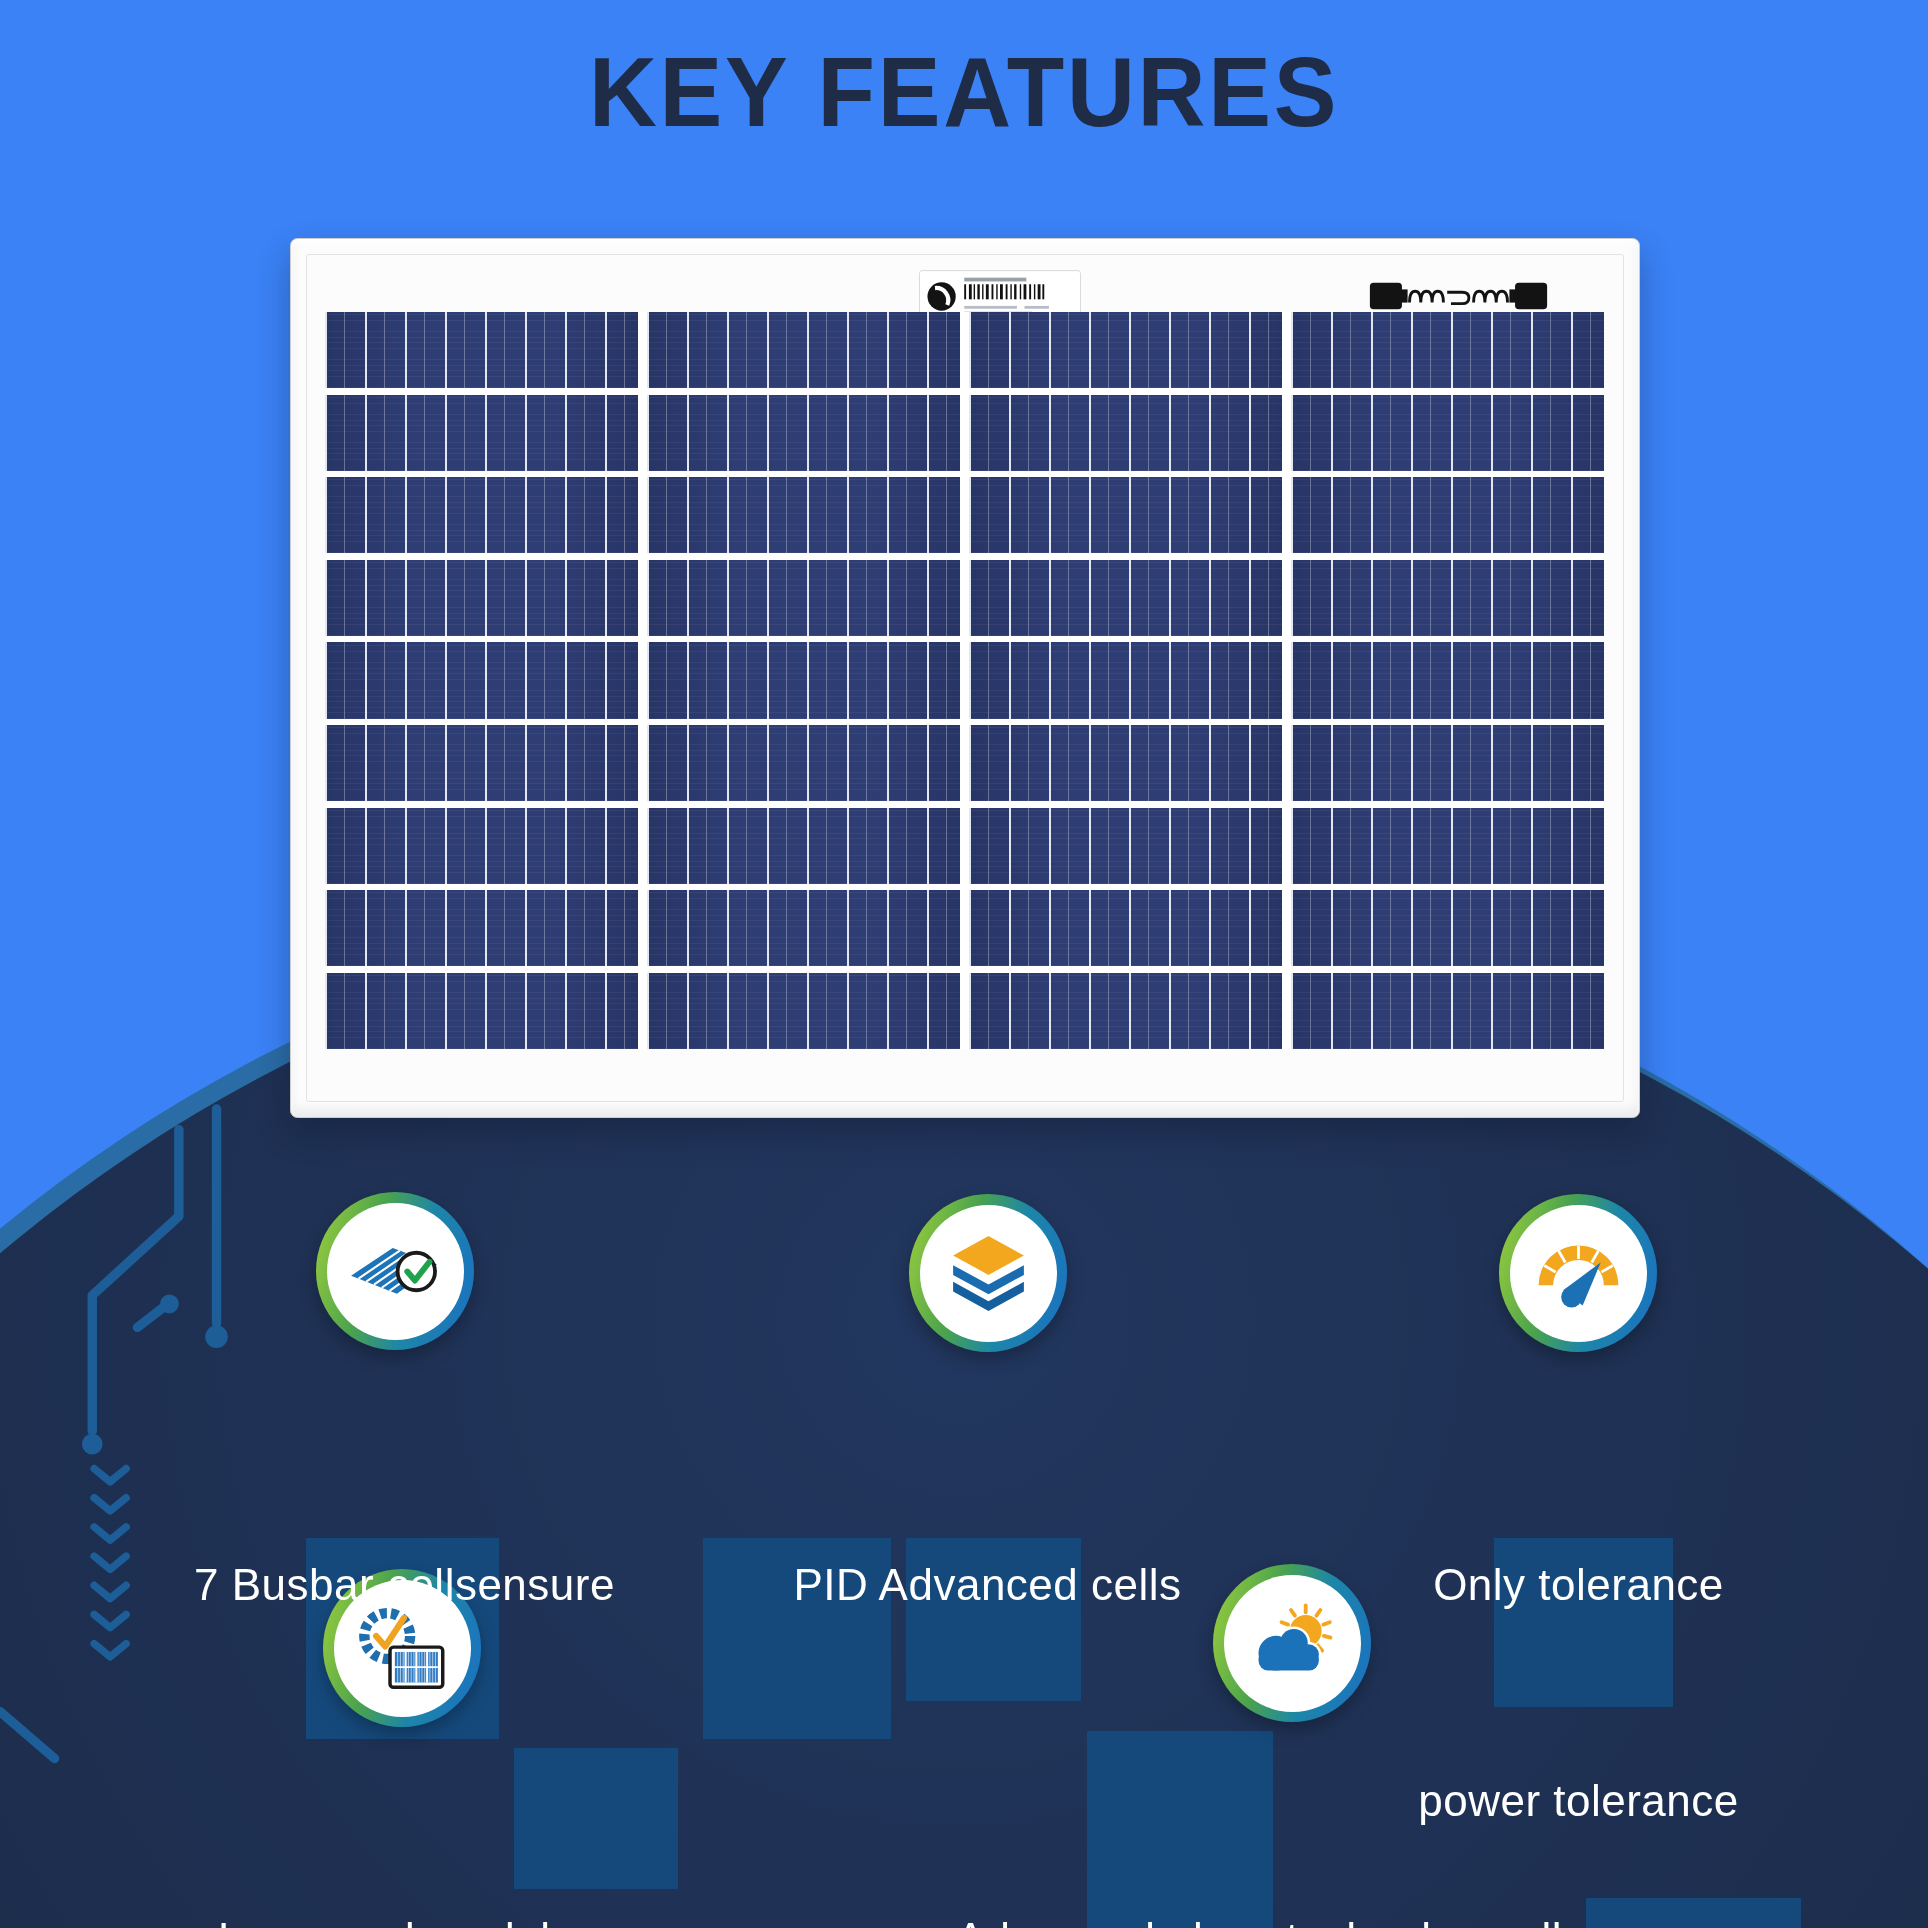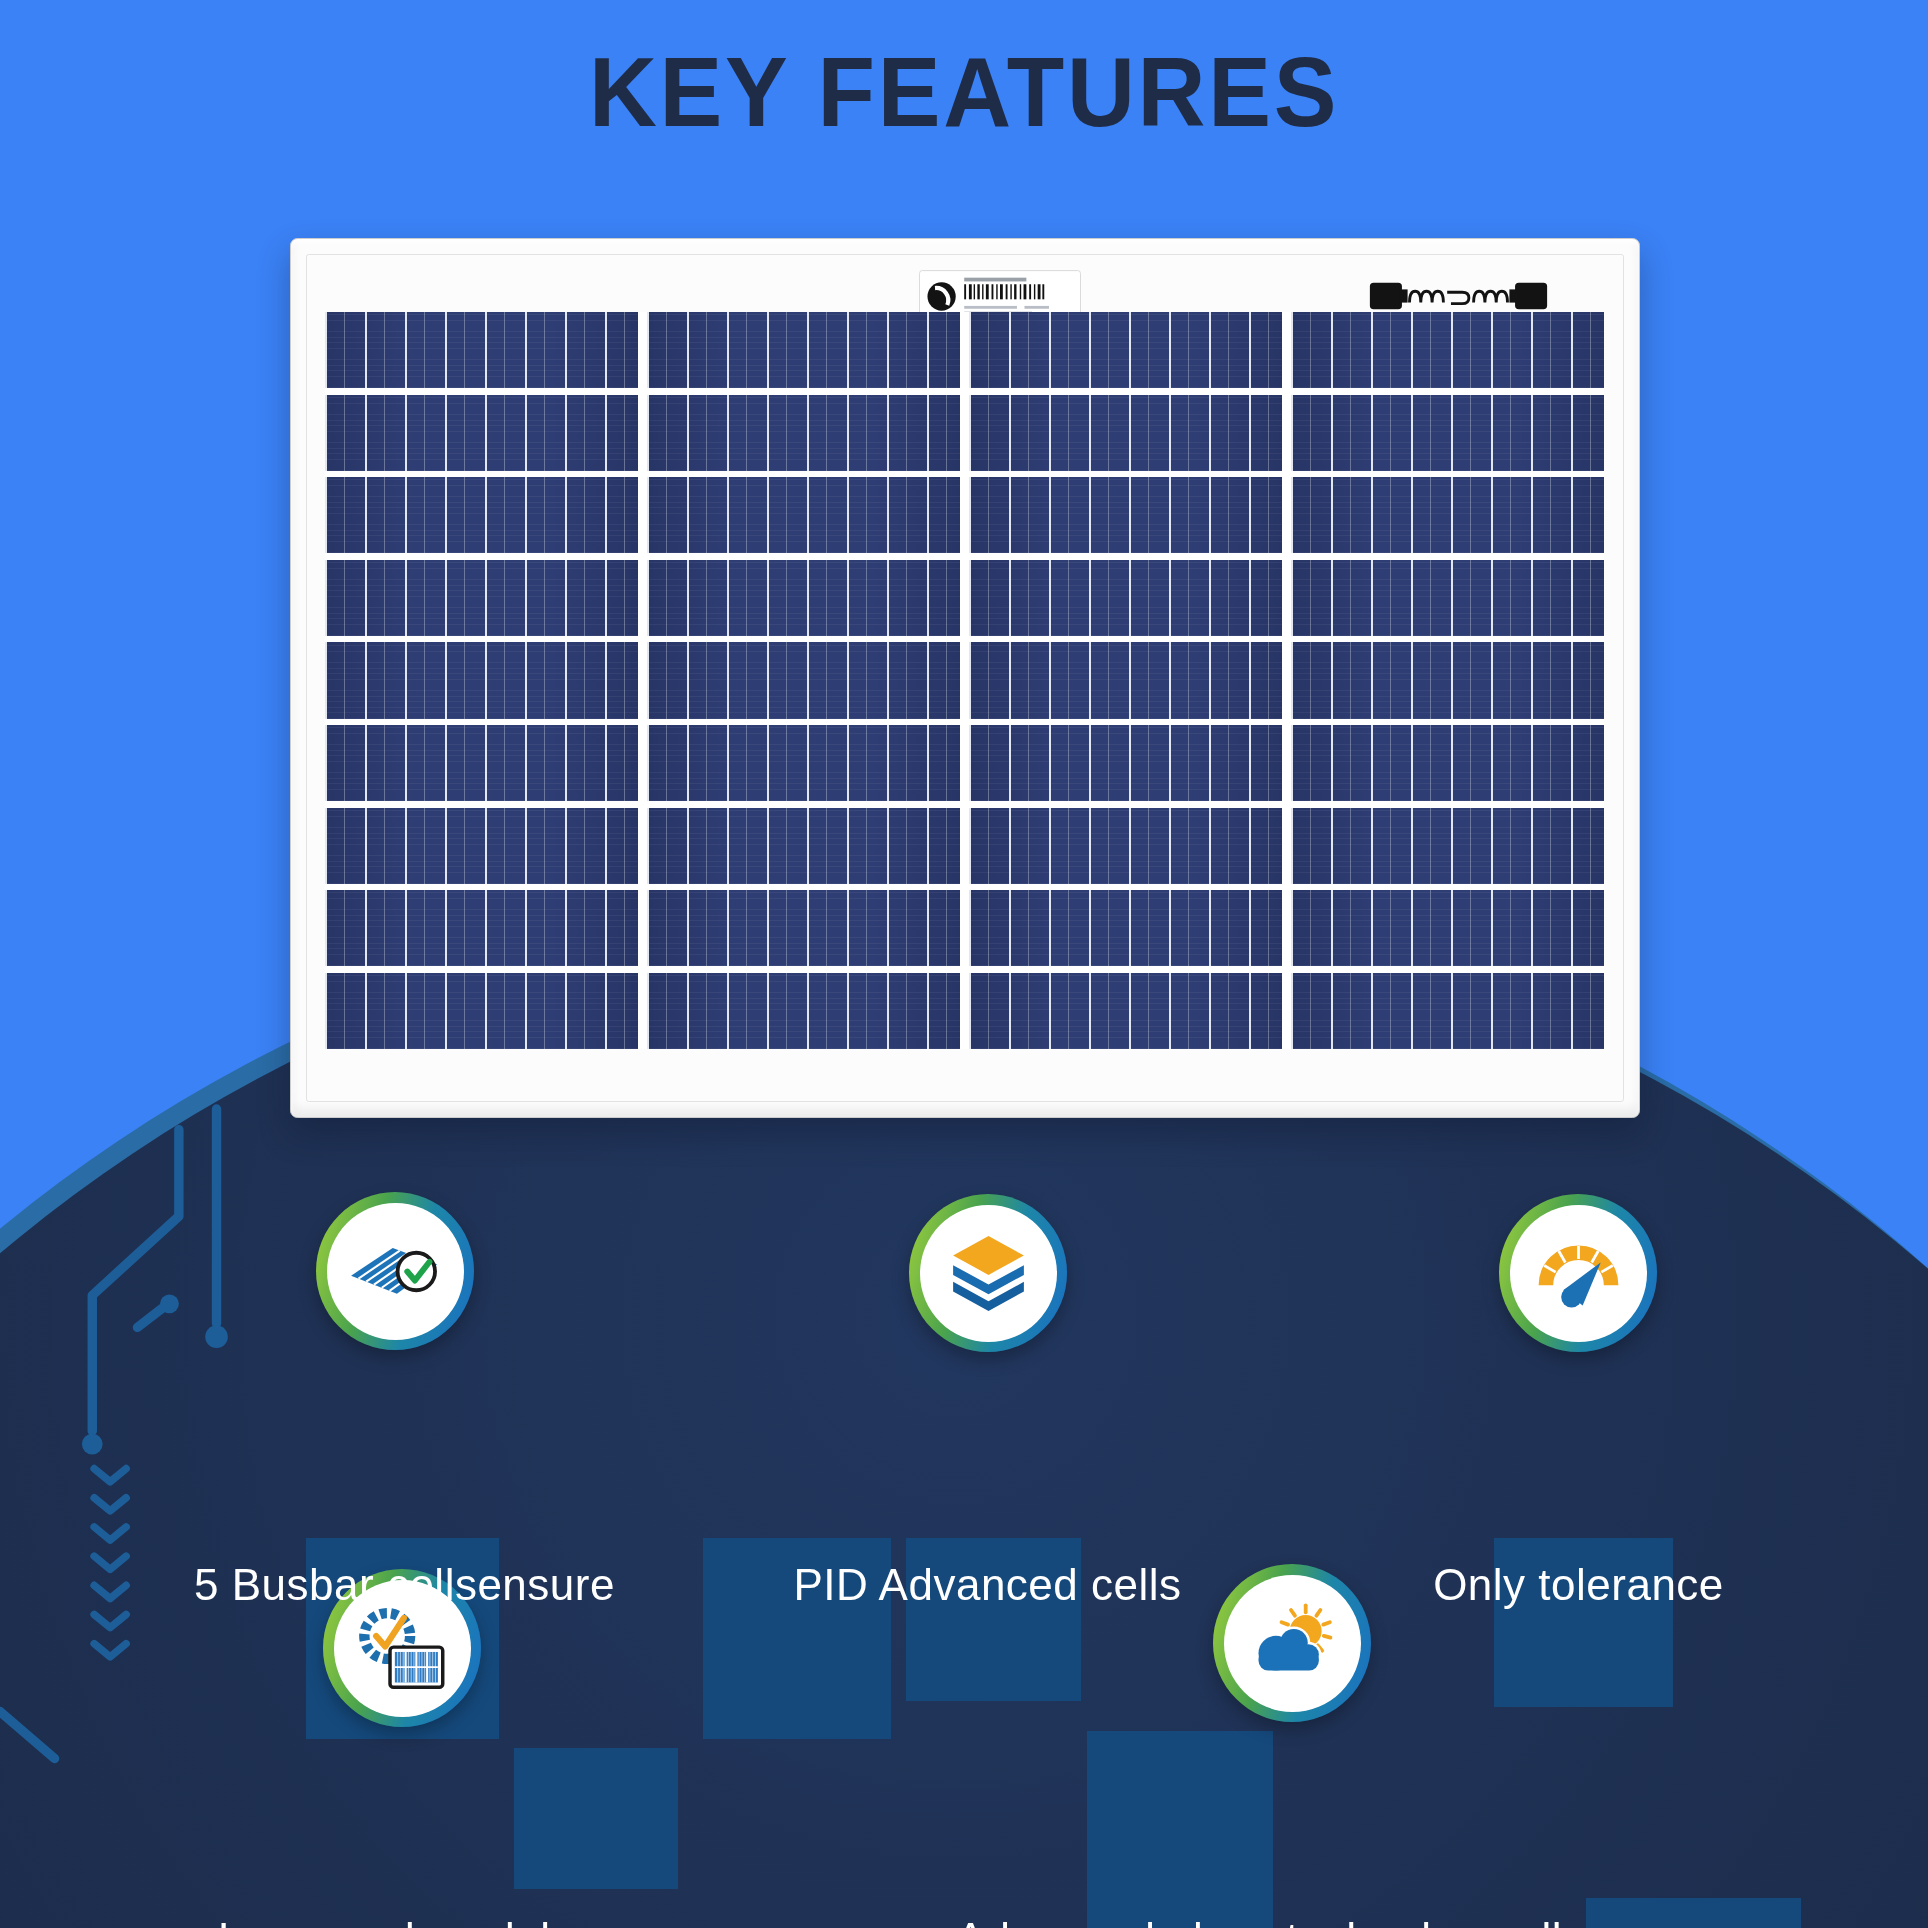--- a/index.html
+++ b/index.html
@@ -301,27 +301,28 @@
           <circle cx="56" cy="94" r="25"></circle>
             <circle cx="82" cy="79" r="20"></circle>
             <circle cx="103" cy="96" r="15"></circle>
           <rect x="31" y="88" width="87" height="31" rx="14"></rect>
         </g>
       </svg>
     </div>
   </div>
 
   <div class="ftext t1">
-    <div>5 Busbar cellsensure</div>
+    <div>7 Busbar cellsensure</div>
   </div>
   <div class="ftext t2">
     <div>PID Advanced cells</div>
   </div>
   <div class="ftext t3">
     <div>Only tolerance</div>
+    <div>power tolerance</div>
   </div>
   <div class="ftext t4">
     <div>Increased module</div>
     
   </div>
   <div class="ftext t5">
     <div>Advanced glass technology allow</div>
     
   </div>
 

